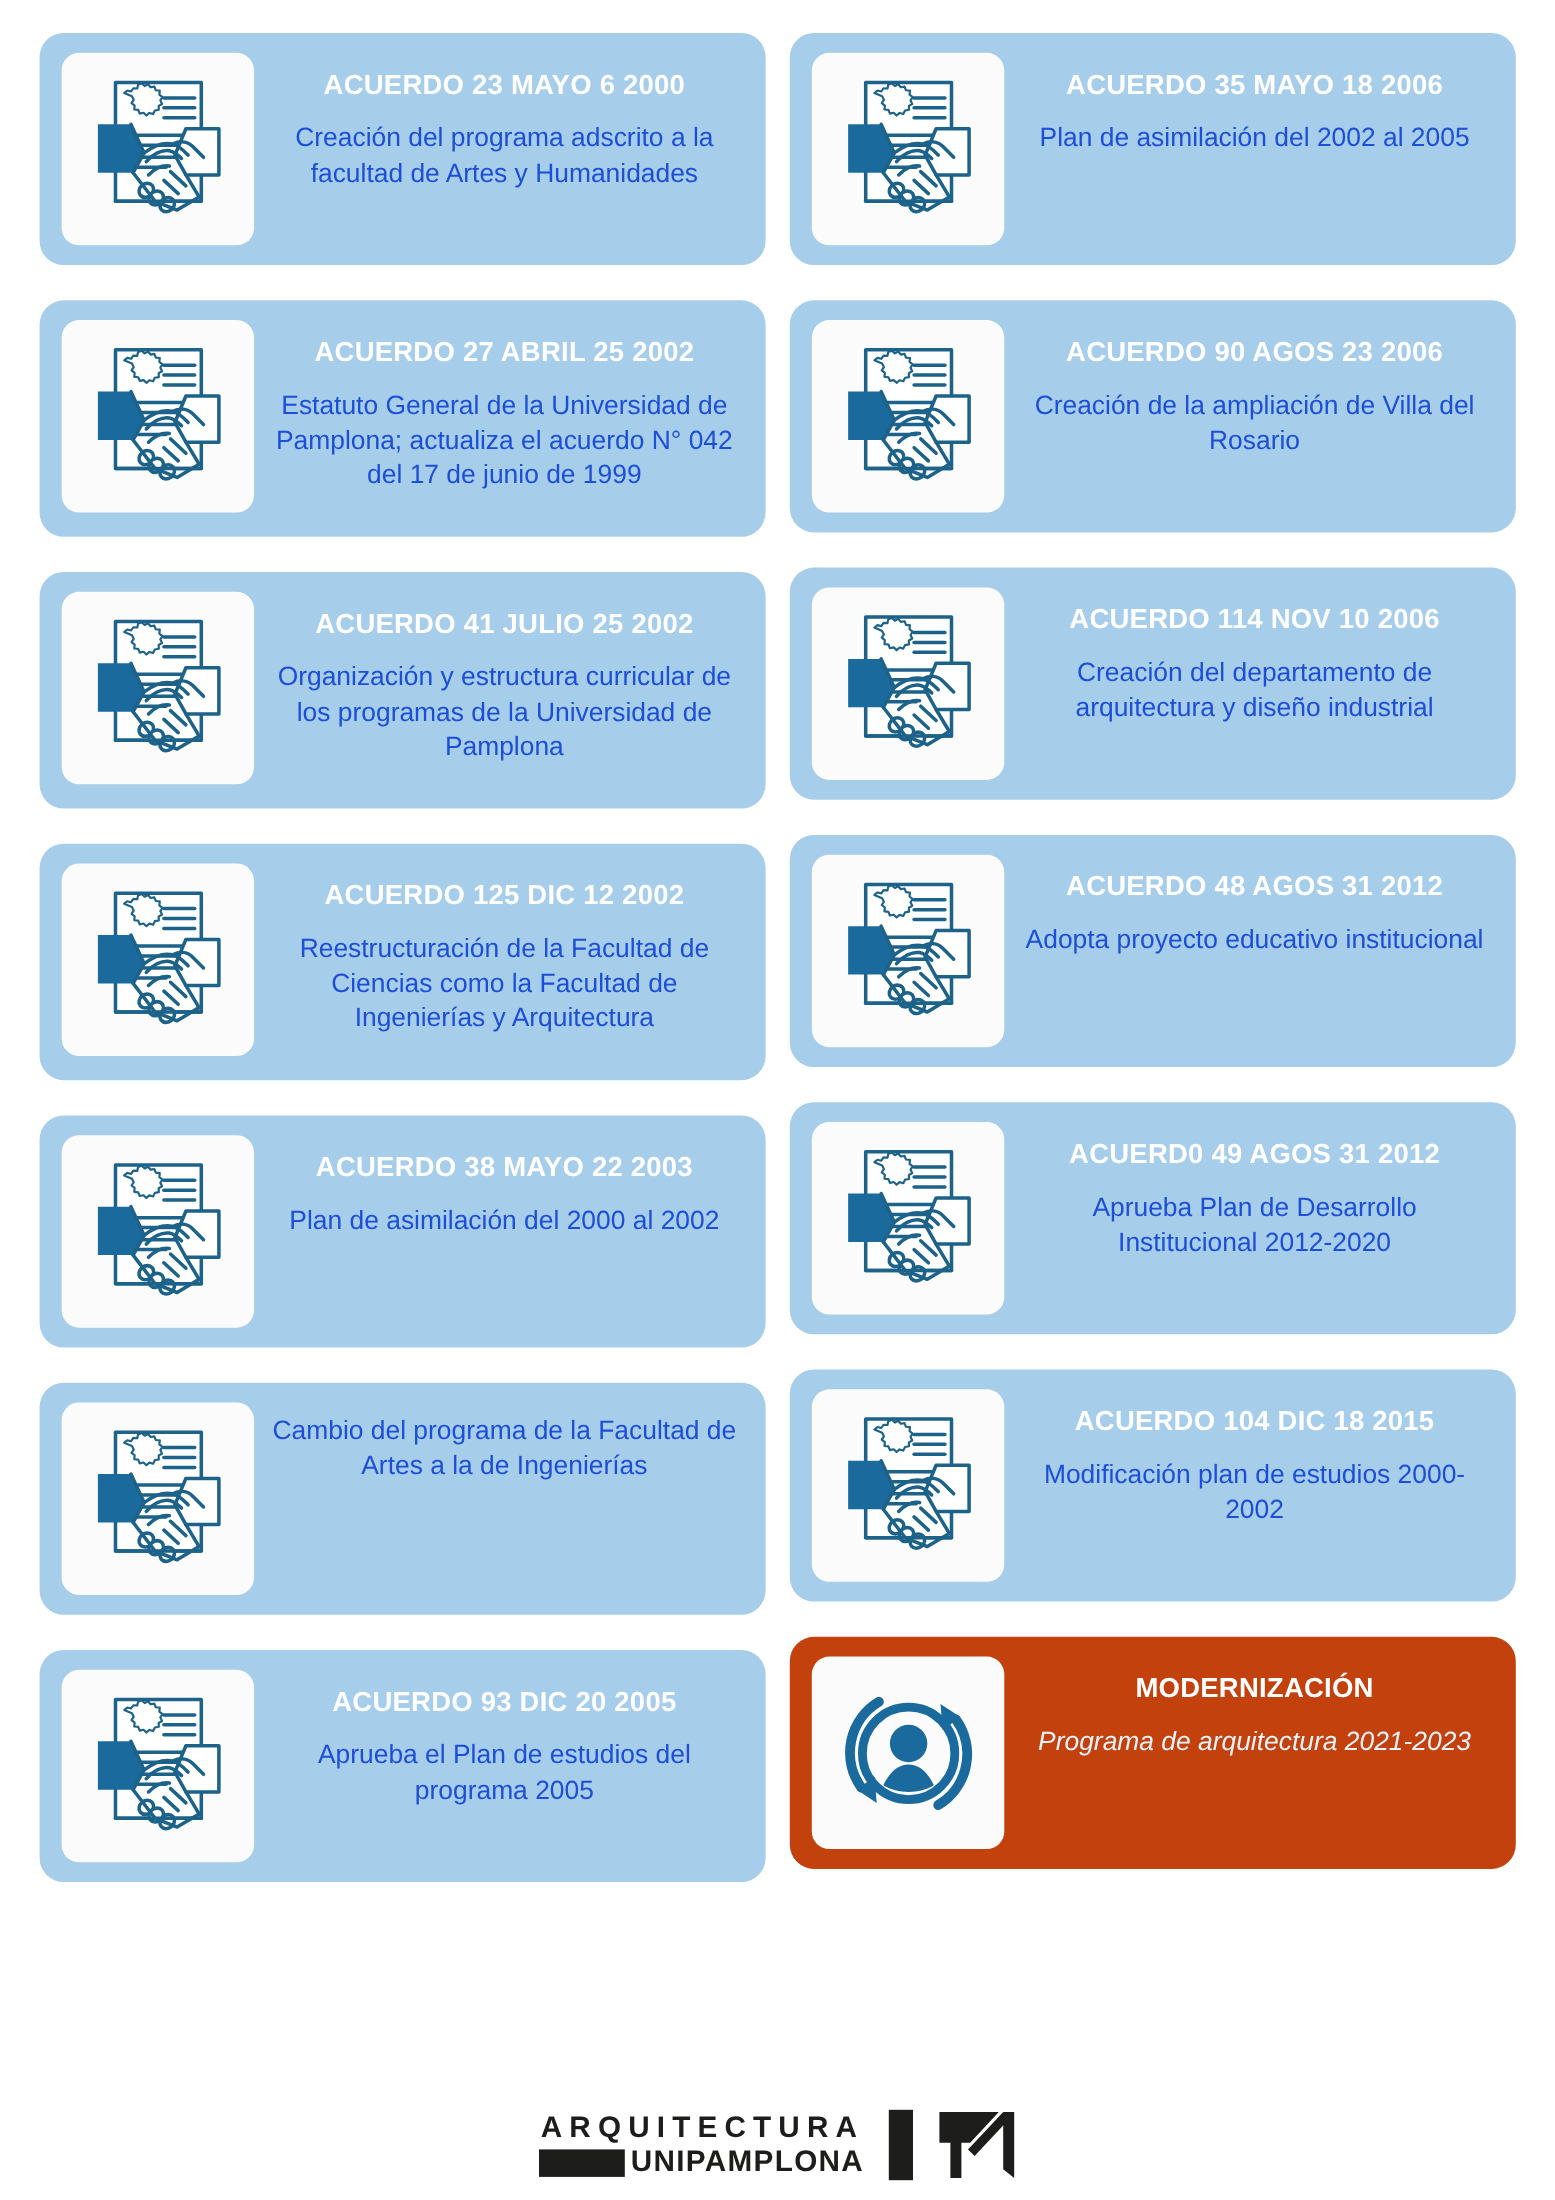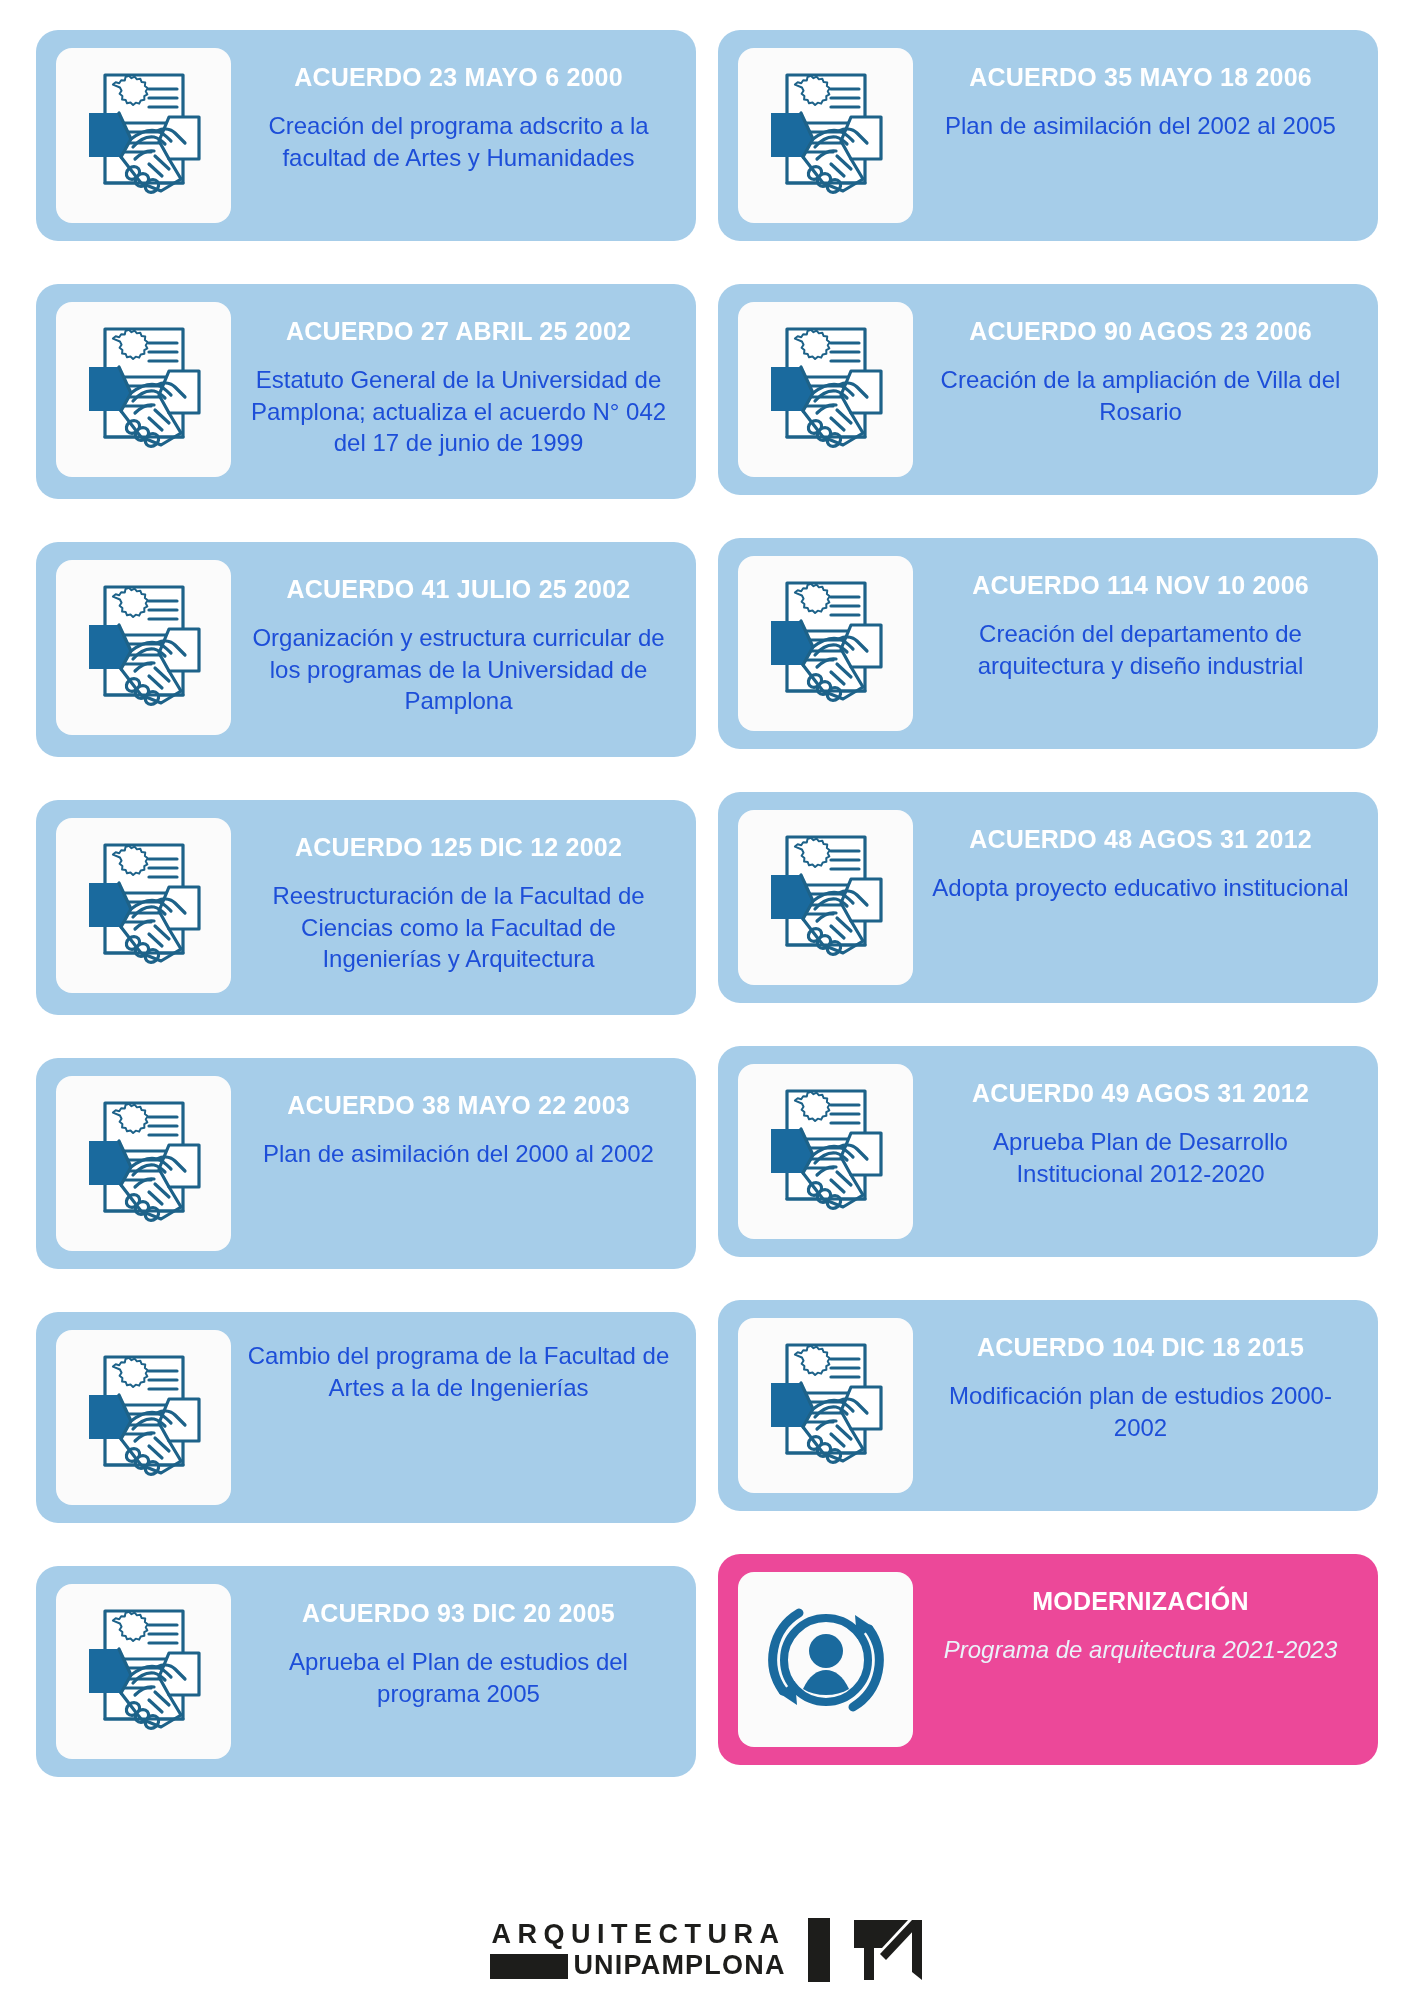--- a/index.html
+++ b/index.html
@@ -25,24 +25,24 @@
   .col{display:flex;flex-direction:column;}
 
   .card{
     position:relative;
     box-sizing:border-box;
     background:#a6cde9;
     border-radius:22px;
     display:flex;
     align-items:flex-start;
     padding:18px 16px 18px 20px;
-    margin-bottom:43px;
+    margin-bottom:32px;
     overflow:hidden;
   }
-  .card.dark{background:#ec4899;}
+  .card.dark{background:#c2410c;}
 
   .icon-box{
     flex:0 0 auto;
     width:175px;height:auto;
     min-height:175px;
     background:#fbfbfb;
     border-radius:16px;
     display:flex;align-items:center;justify-content:center;
     overflow:hidden;
   }

